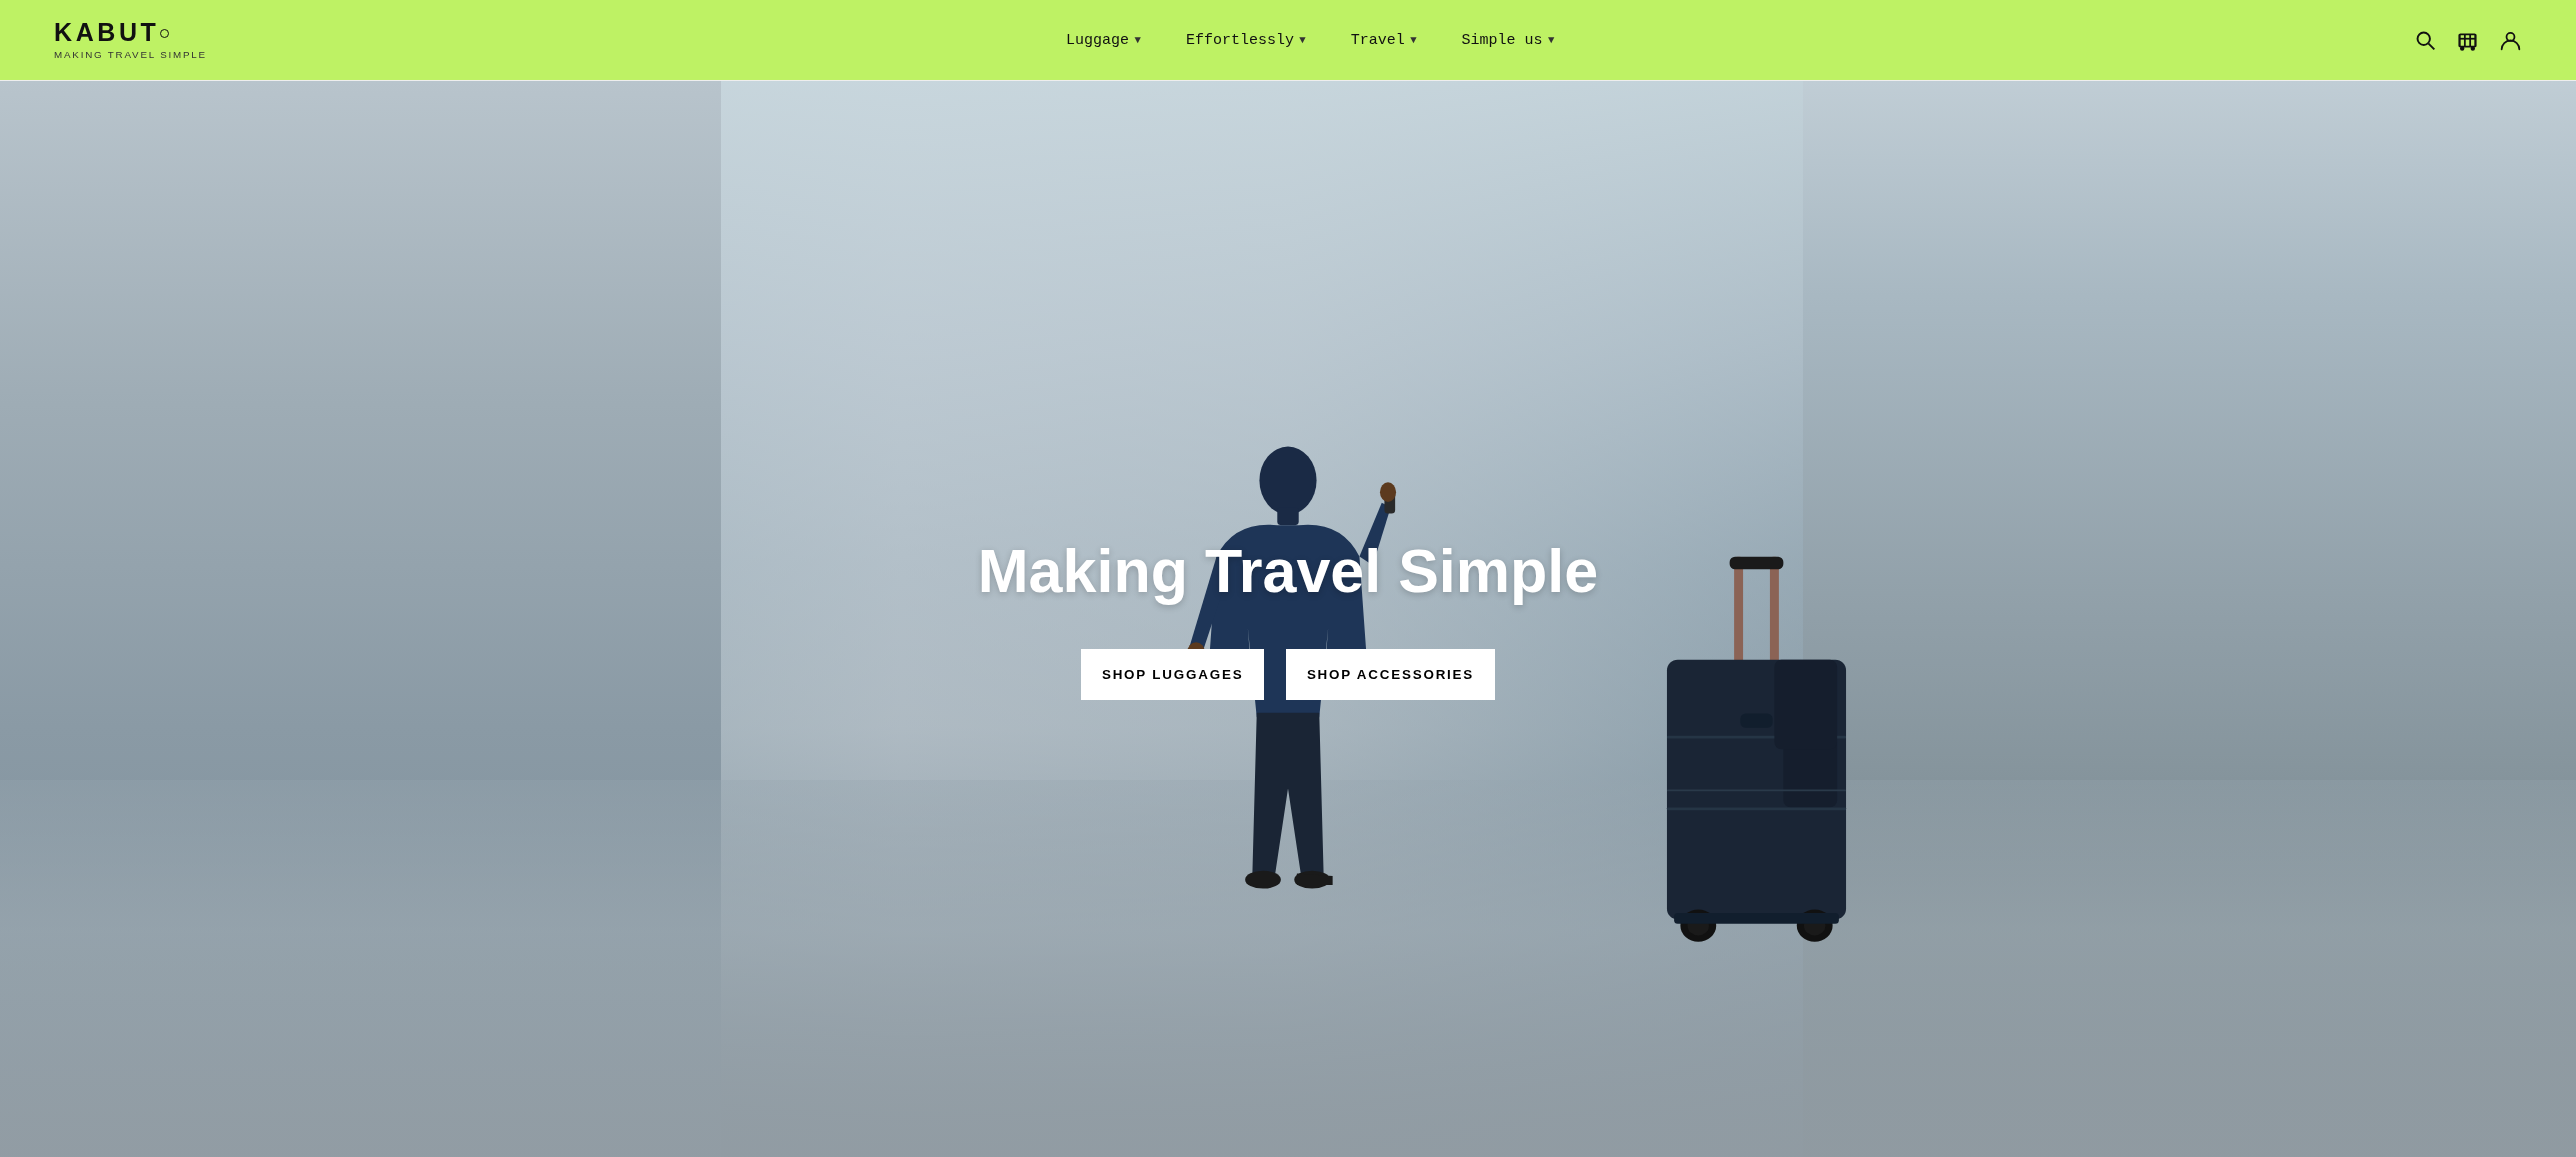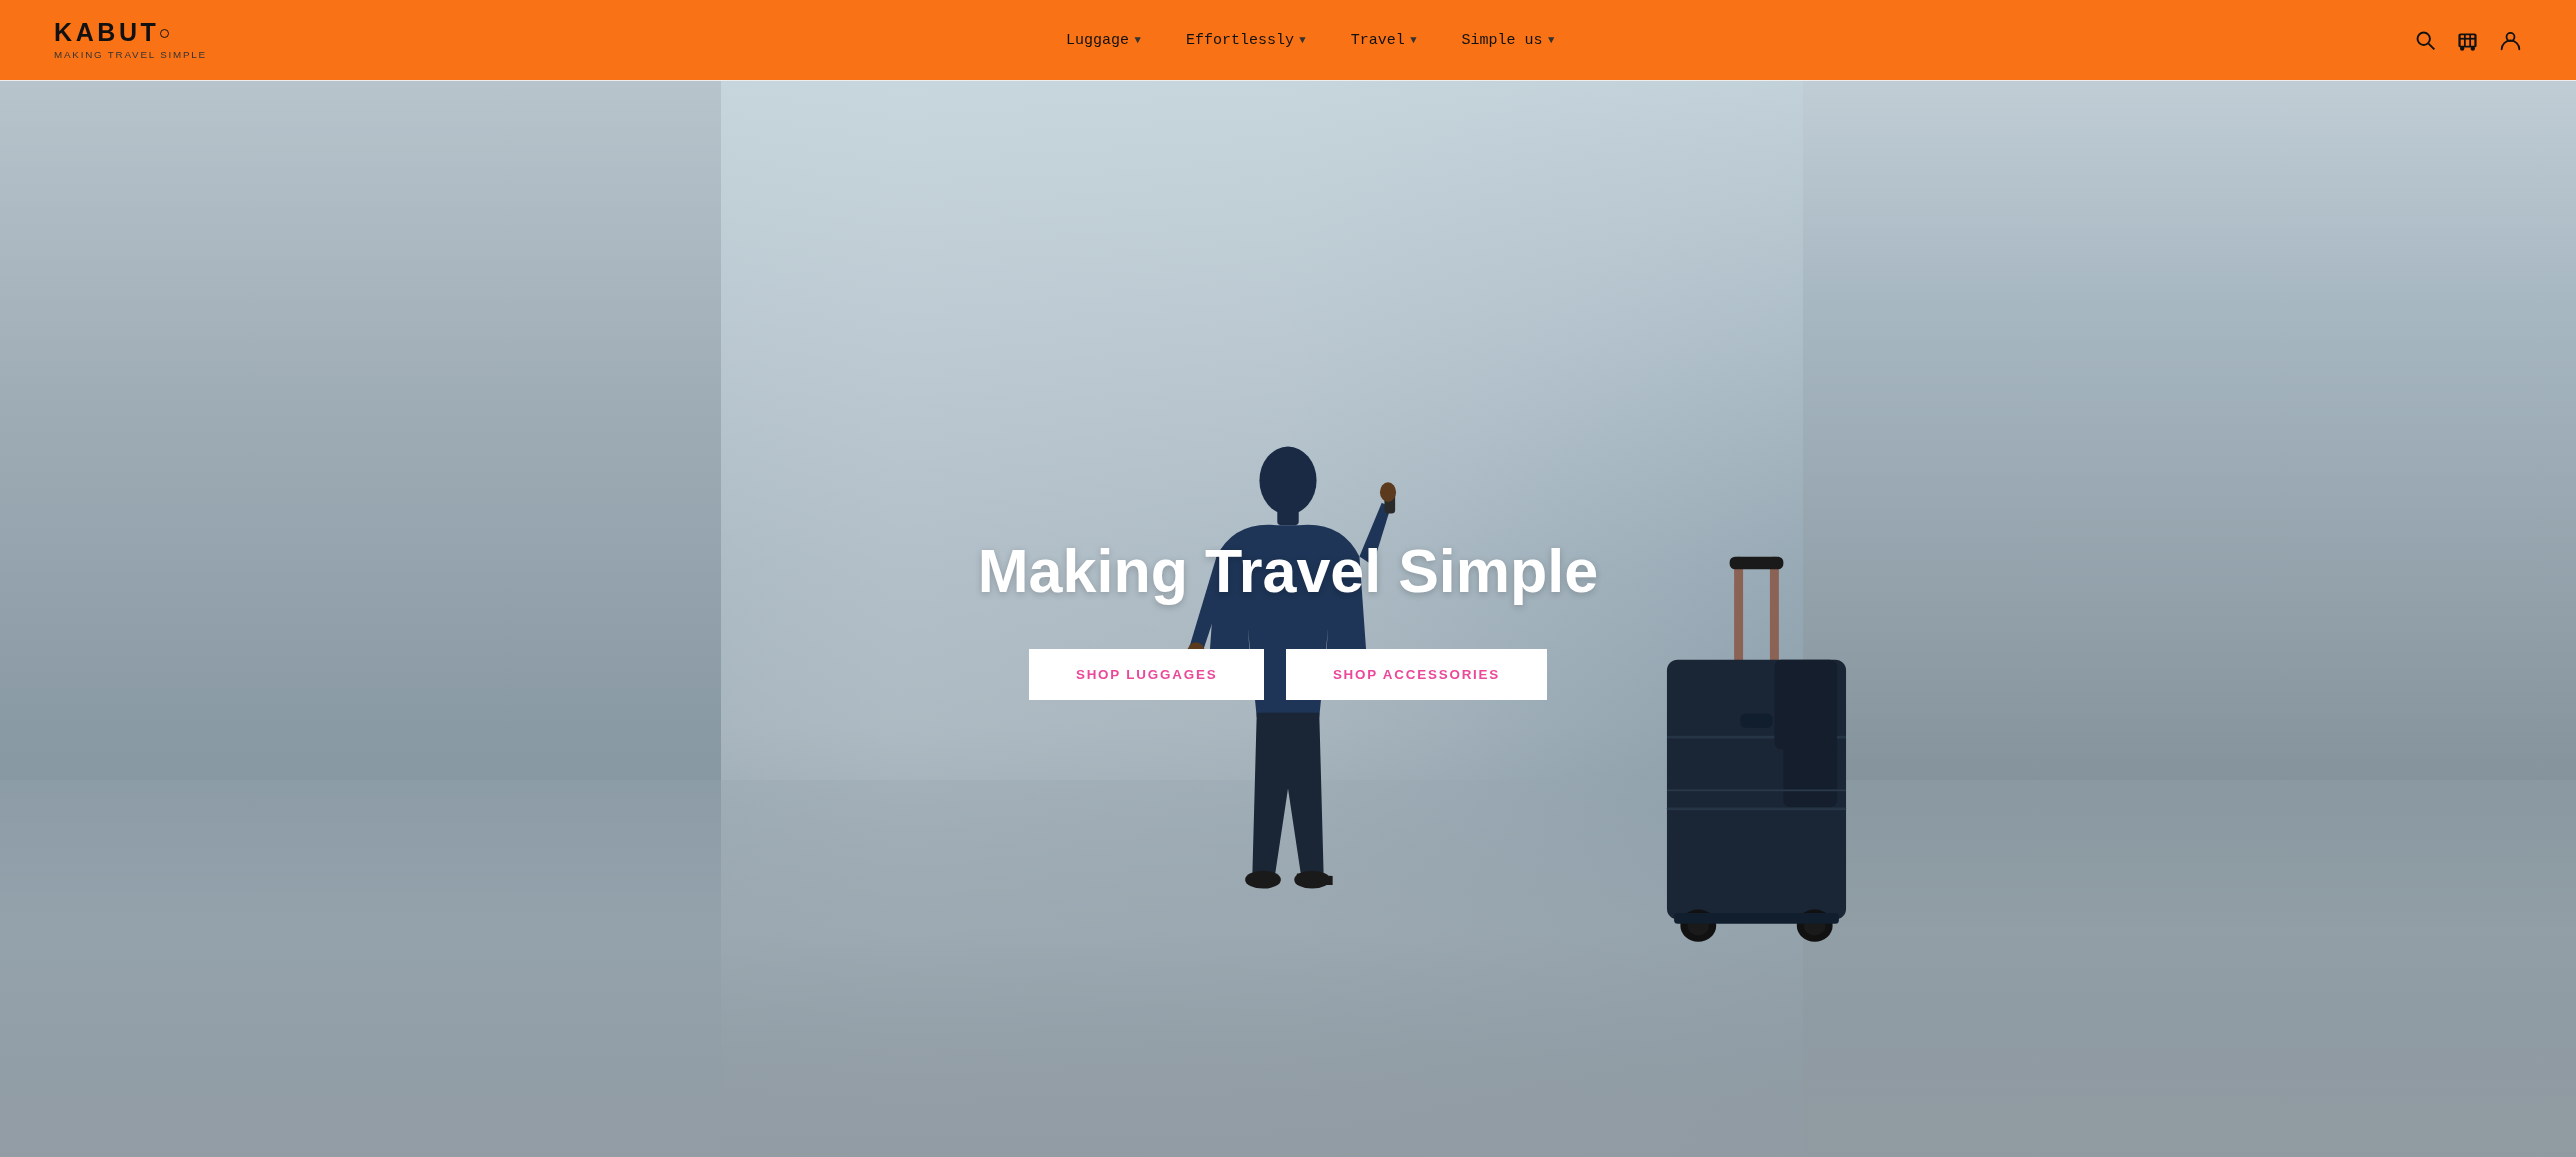--- a/index.html
+++ b/index.html
@@ -6,21 +6,21 @@
 
     body {
       font-family: 'Arial', sans-serif;
       overflow-x: hidden;
     }
 
     
     header {
       position: relative;
       z-index: 100;
-      background: #f97316;
+      background: #bef264;
       height: 81px;
       display: flex;
       align-items: center;
       justify-content: space-between;
       padding: 0 54px;
       border-bottom: 0.9px solid #eee;
     }
 
     .logo-area {
       display: flex;
@@ -214,23 +214,23 @@
       text-shadow: 0 0.9px 3.6px rgba(0,0,0,0.2);
     }
 
     .hero-buttons {
       display: flex;
       gap: 21.5px;
       margin-top: 29px;
     }
 
     .hero-btn {
-      padding: 18px 47px;
+      padding: 18px 21px;
       background: #fff;
-      color: #ec4899;
+      color: #000000;
       font-size: 13.4px;
       font-weight: 700;
       letter-spacing: 1.8px;
       cursor: pointer;
       border: none;
       text-transform: uppercase;
       transition: background 0.2s, color 0.2s;
     }
 
     

